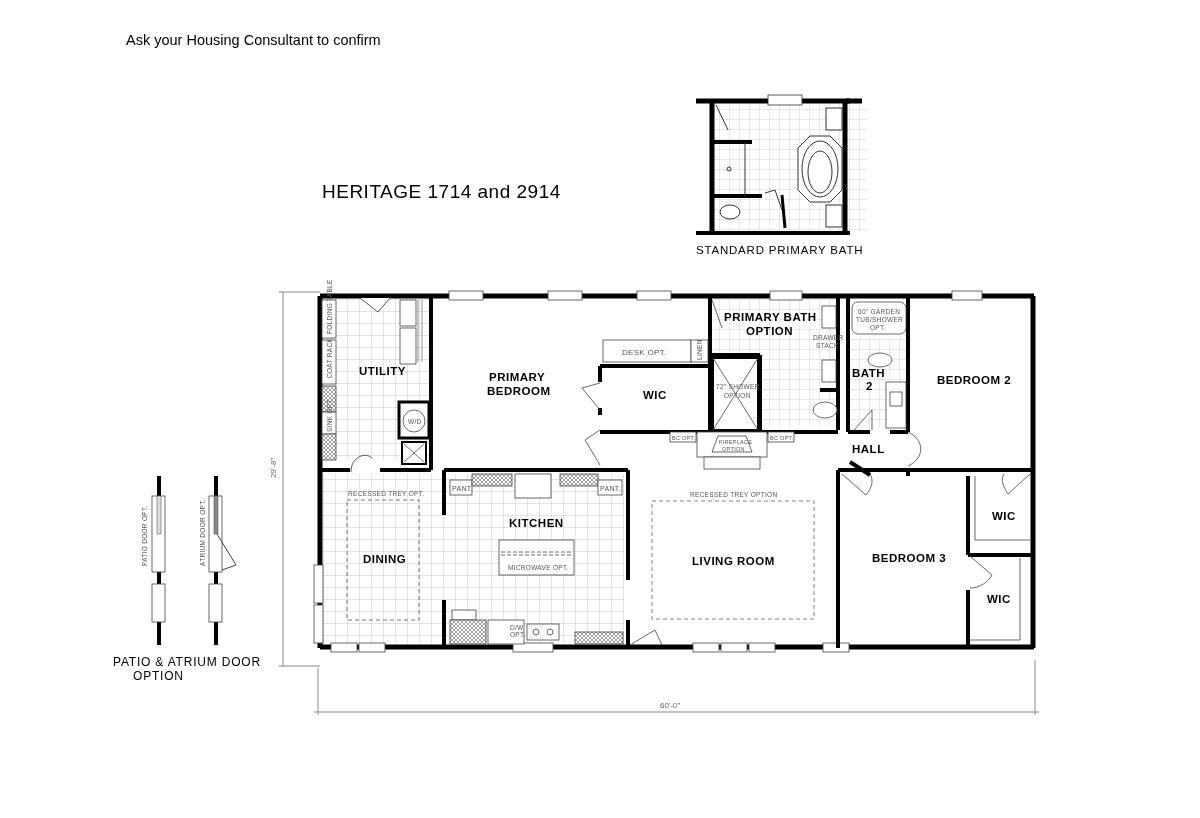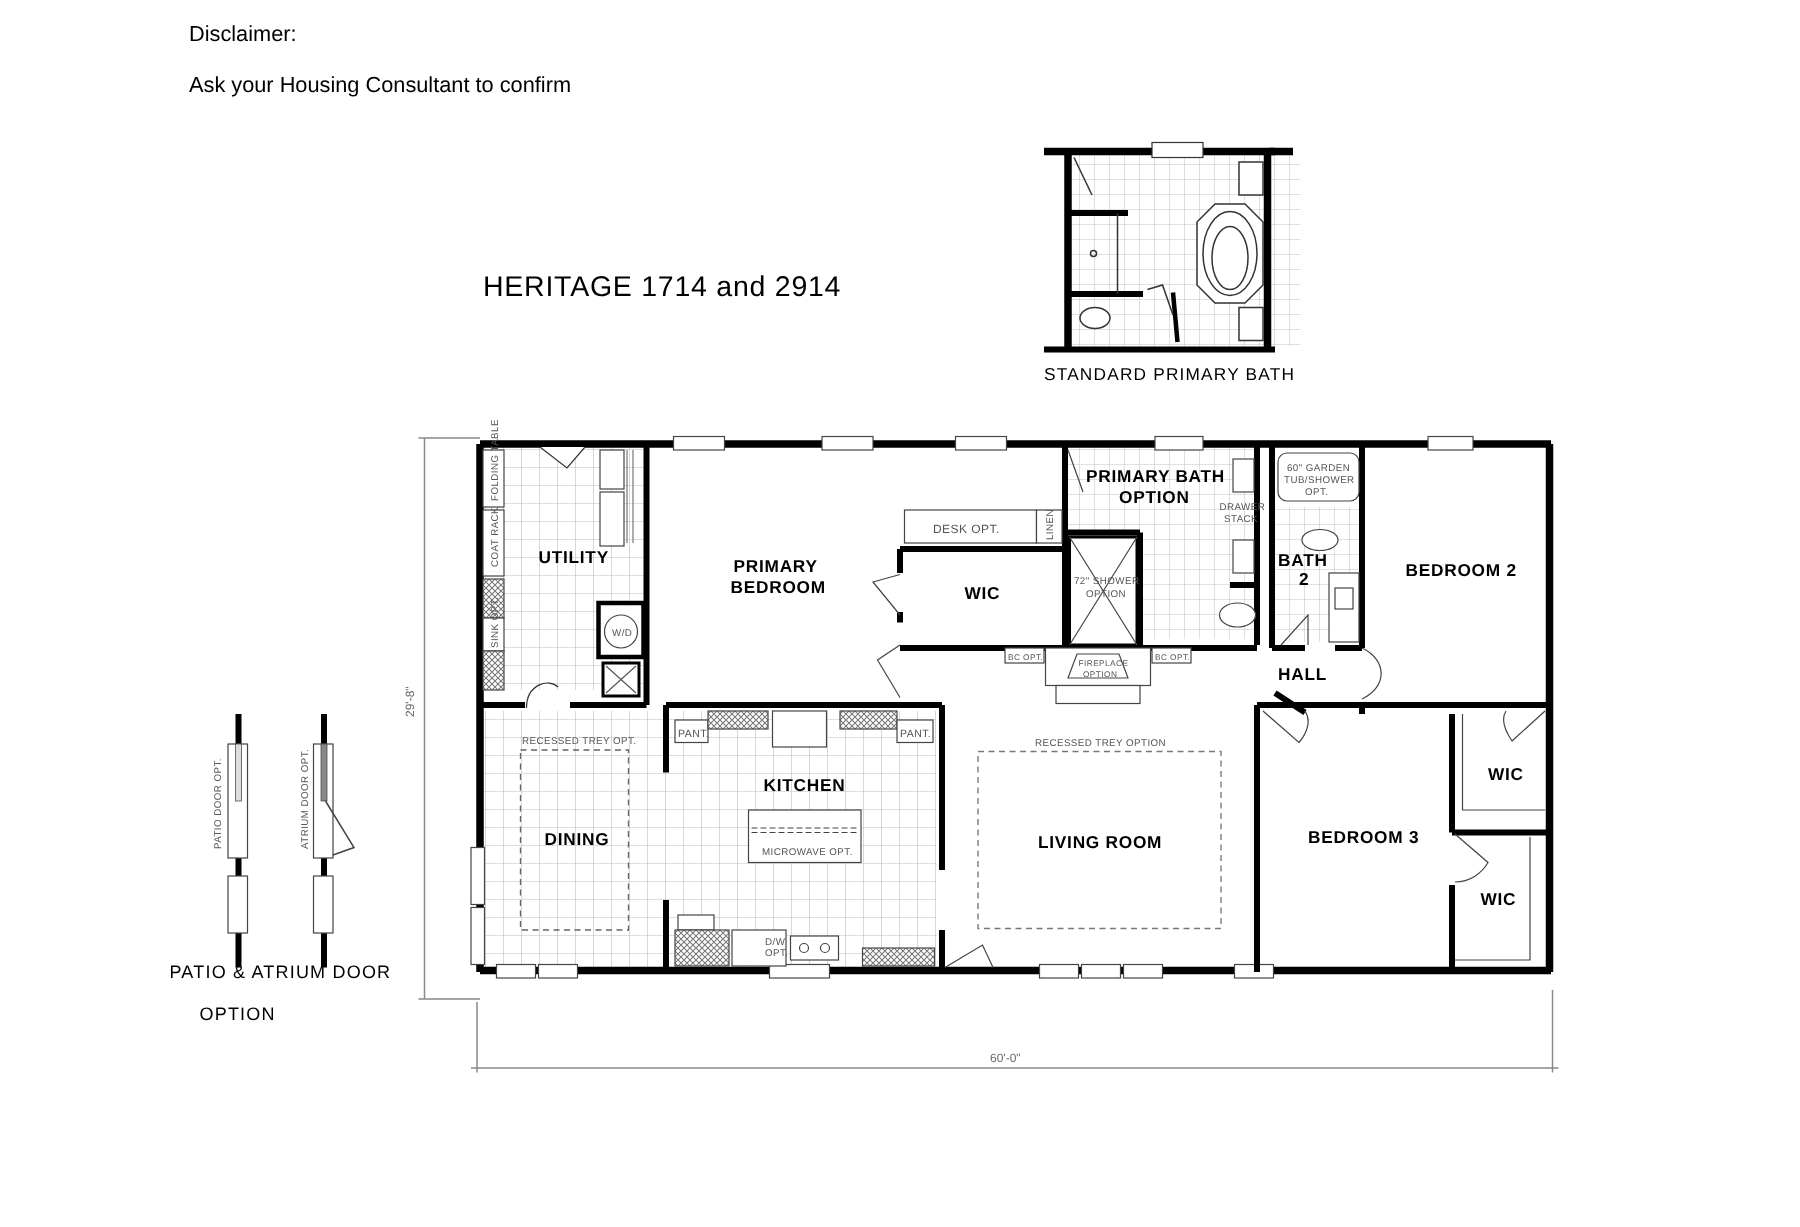--- a/index.html
+++ b/index.html
@@ -11,28 +11,27 @@
   .caption { position: absolute; font-weight: normal; font-size: 11.5px; letter-spacing: 0.8px; }
   svg { position: absolute; left: 0; top: 0; }
   .room { font-family: "Liberation Sans", sans-serif; font-weight: bold; font-size: 11.5px; letter-spacing: 0.5px; }
   .small { font-family: "Liberation Sans", sans-serif; font-size: 6.5px; fill: #555; letter-spacing: 0.3px; }
   .dim { font-family: "Liberation Sans", sans-serif; font-size: 8px; fill: #666; }
 </style>
 </head>
 <body>
 
 <div class="disclaimer">
-  <p>Disclaimer:</p>
   <div class="gap"></div>
   <p>Ask your Housing Consultant to confirm</p>
 </div>
 
 <div class="title">HERITAGE 1714 and 2914</div>
 <div class="caption" style="left:696px; top:244px;">STANDARD PRIMARY BATH</div>
-<div class="caption" style="left:113px; top:641px; font-size:12px;">PATIO &amp; ATRIUM DOOR</div>
+<div class="caption" style="left:113px; top:655px; font-size:12px;">PATIO &amp; ATRIUM DOOR</div>
 <div class="caption" style="left:133px; top:669px; font-size:12px;">OPTION</div>
 
 <svg width="1200" height="818" viewBox="0 0 1200 818">
   <defs>
     <pattern id="tile" width="12" height="12" patternUnits="userSpaceOnUse">
       <rect width="12" height="12" fill="#fff"></rect>
       <path d="M12 0 V12 M0 12 H12" stroke="#bdbdbd" stroke-width="0.8"></path>
     </pattern>
     <pattern id="tileSm" width="10" height="10" patternUnits="userSpaceOnUse">
       <rect width="10" height="10" fill="#fff"></rect>

